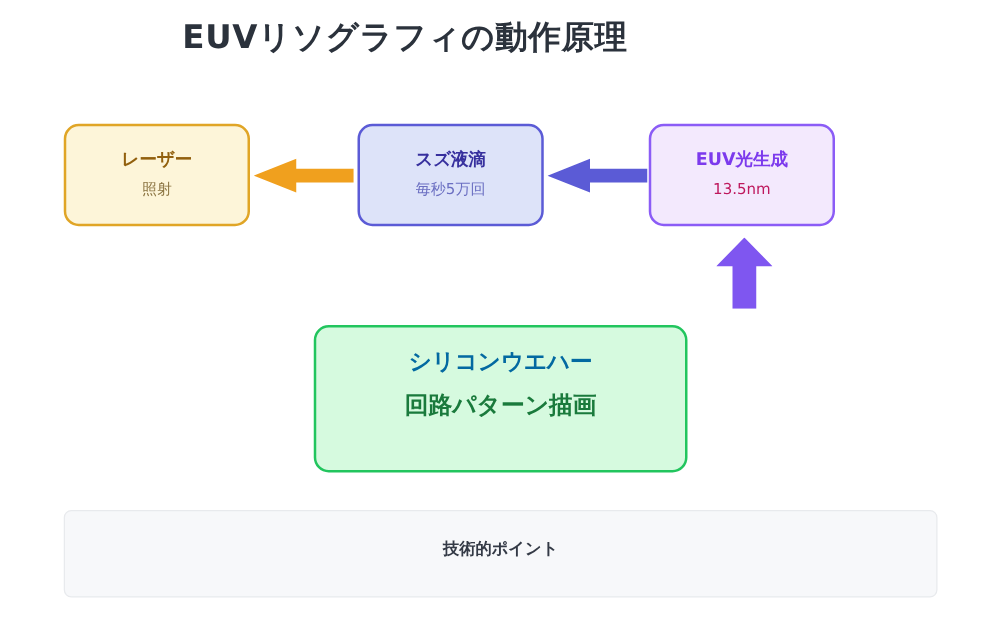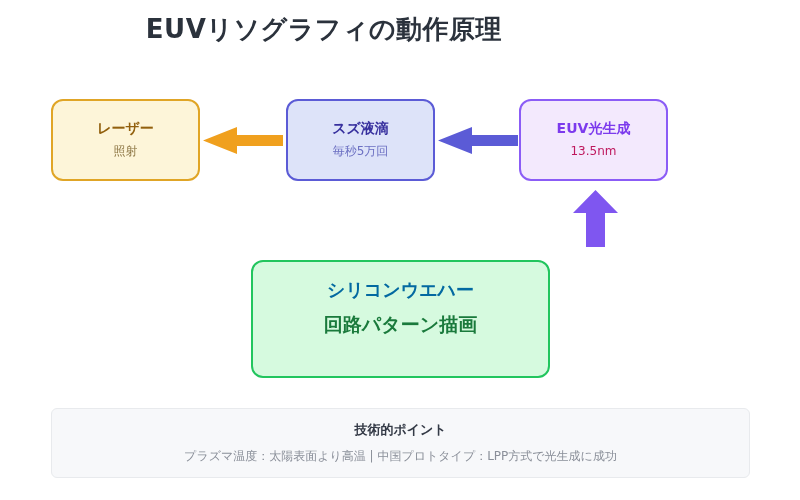--- a/index.html
+++ b/index.html
@@ -227,16 +227,15 @@
   <svg class="arrow" id="arrow-euv-to-tin" viewBox="0 0 80 33">
     <polygon points="0,16.5 34,3 34,11 80,11 80,22 34,22 34,30" fill="#5b5bd6"></polygon>
   </svg>
 
   <svg class="arrow" id="arrow-wafer-to-euv" viewBox="0 0 45 57">
     <polygon points="22.5,0 45,23 32,23 32,57 13,57 13,23 0,23" fill="#7f56f0"></polygon>
   </svg>
 
   <div id="footer-panel">
     <div class="footer-title">技術的ポイント</div>
-    <div class="footer-text">プラズマ温度：太陽表面より高温 | 中国プロトタイプ：LPP方式で光生成に成功</div>
   </div>
 
 </div>
 
 </body></html>

